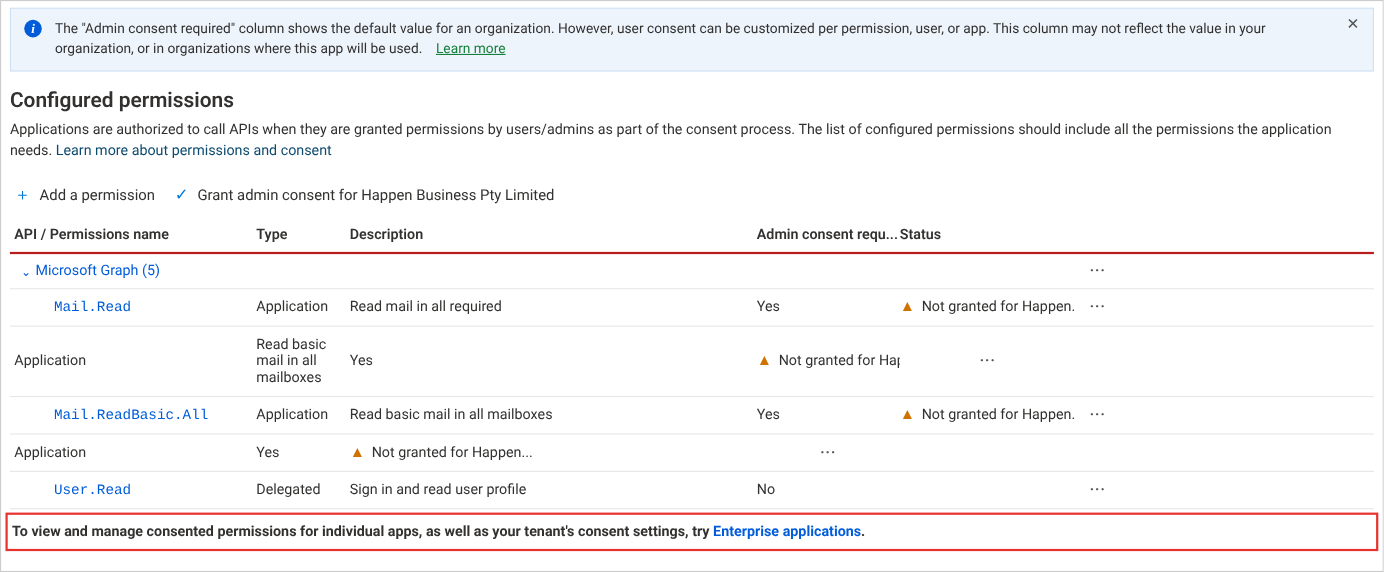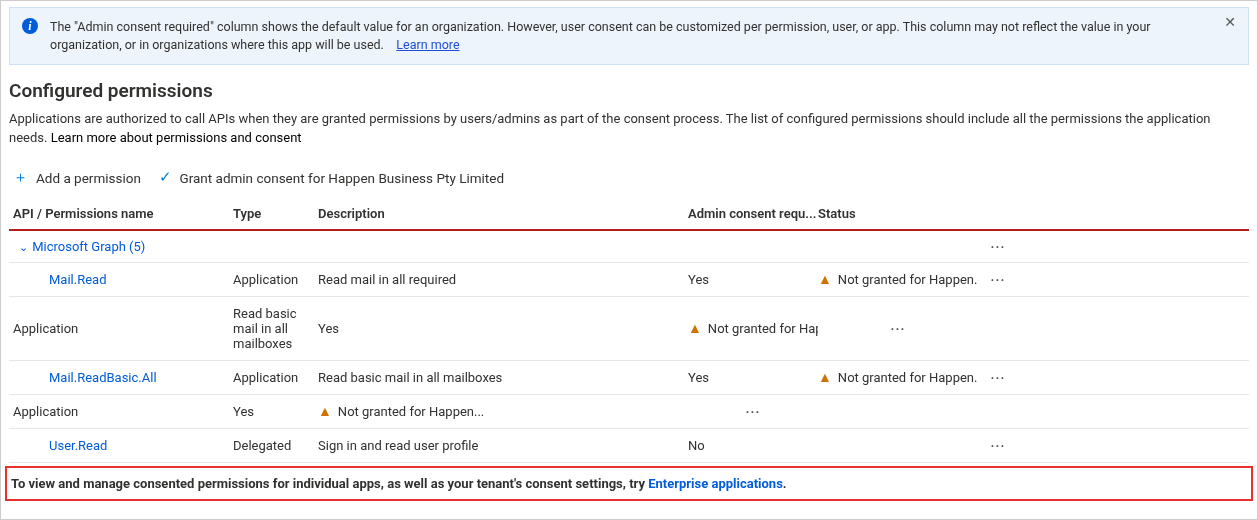--- a/index.html
+++ b/index.html
@@ -45,34 +45,34 @@
   .banner .close-x {
     position: absolute;
     right: 8px; top: 4px;
     width: 20px; height: 20px;
     font-size: 14px;
     color: #555;
     cursor: pointer;
     text-align: center;
     line-height: 20px;
   }
-  .banner .link { color: #1d4ed8; text-decoration: underline; cursor: pointer; }
+  .banner .link { color: #15803d; text-decoration: underline; cursor: pointer; }
 
   .content { padding: 0 8px; }
   h2.section-title {
     font-size: 19px;
     font-weight: 600;
     margin: 6px 0 8px 0;
   }
   .section-desc {
     font-size: 13px;
     line-height: 1.45;
     margin: 0 0 16px 0;
   }
-  .section-desc .link2 { color: #000000; cursor: pointer; }
+  .section-desc .link2 { color: #0c4a6e; cursor: pointer; }
 
   
   .cmdbar {
     display: flex;
     gap: 18px;
     align-items: center;
     padding: 6px 0 12px 4px;
   }
   .cmd {
     display: inline-flex;
@@ -106,20 +106,21 @@
     gap: 4px;
     padding-left: 6px;
     cursor: pointer;
   }
   .grouprow .chev { font-size: 11px; position: relative; top: 1px; }
   .trow { padding: 9px 4px; }
   .trow .perm-name {
     color: #015cda;
     cursor: pointer;
     padding-left: 36px;
+    font-family: Liberation Mono, monospace;
   }
   .status-cell { display: inline-flex; align-items: center; gap: 6px; white-space: nowrap; overflow: hidden; }
   .warn-icon { color: #d07200; font-size: 14px; line-height: 1; }
   .ellipsis-cell { text-align: center; font-weight: 700; letter-spacing: 1px; cursor: pointer; color:#555; }
 
   
   .footer-box {
     position: absolute;
     left: 4px; right: 4px; bottom: 18px;
     border: 2px solid #e8302d;

